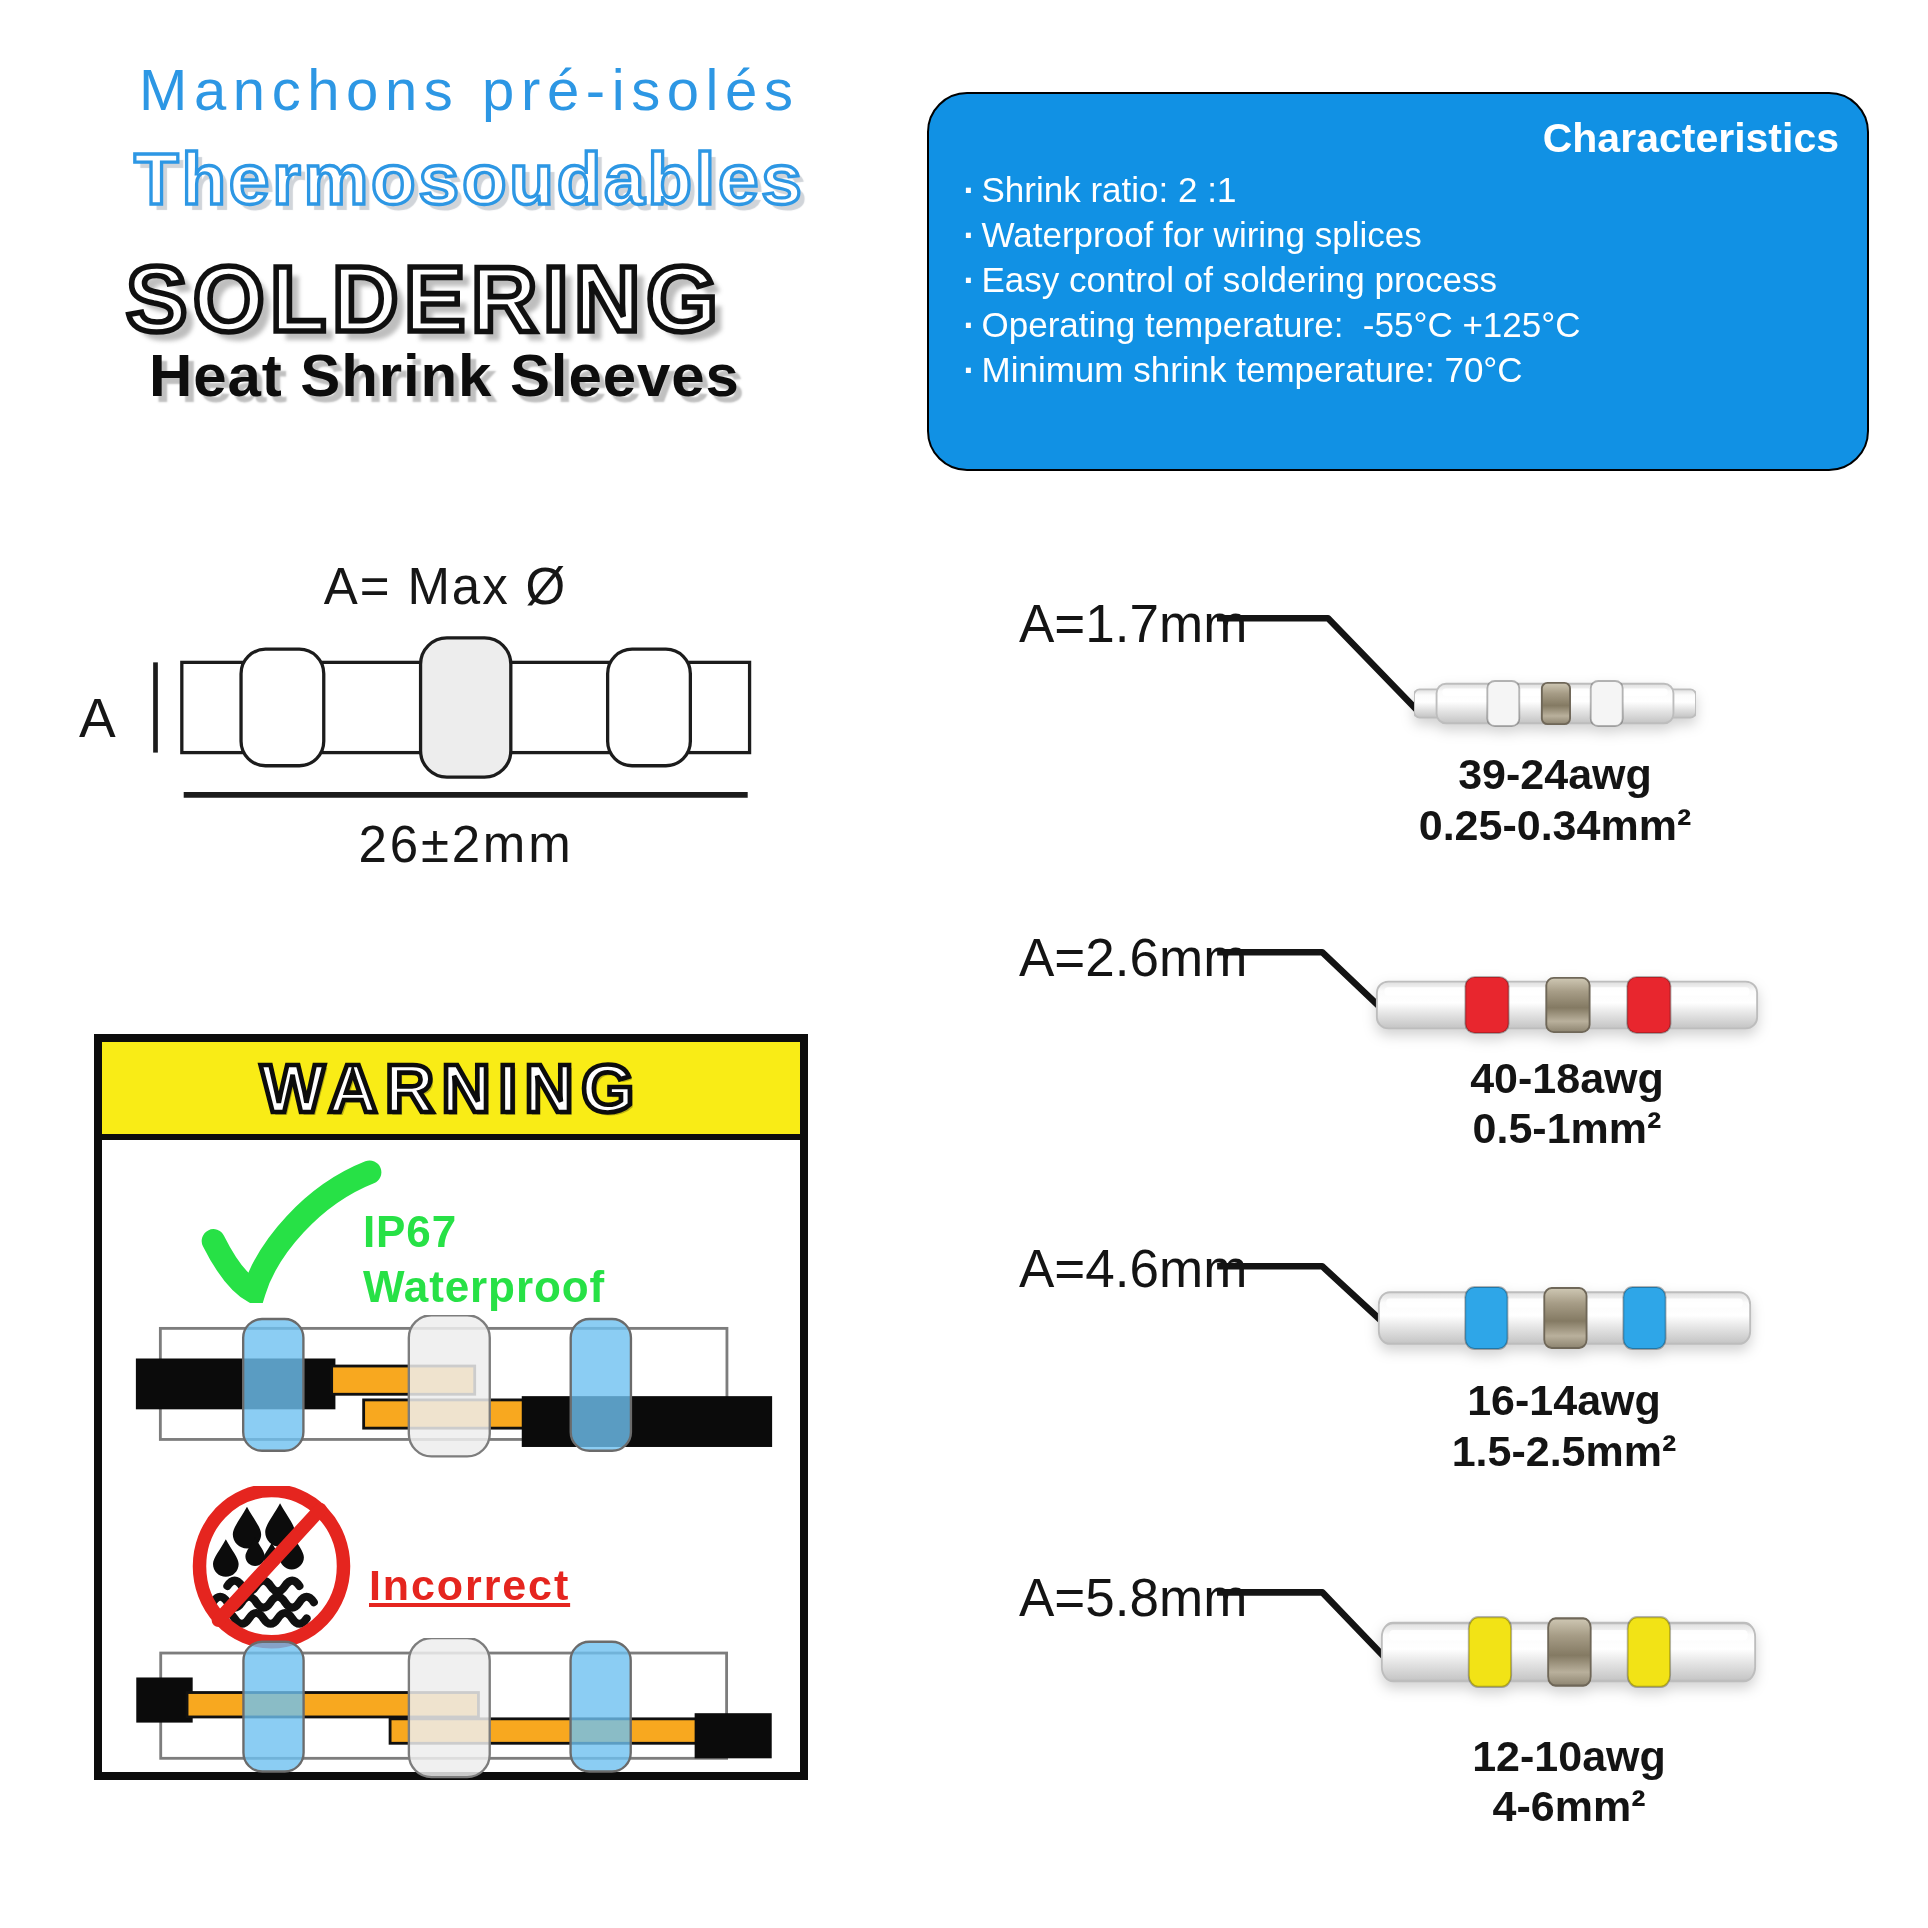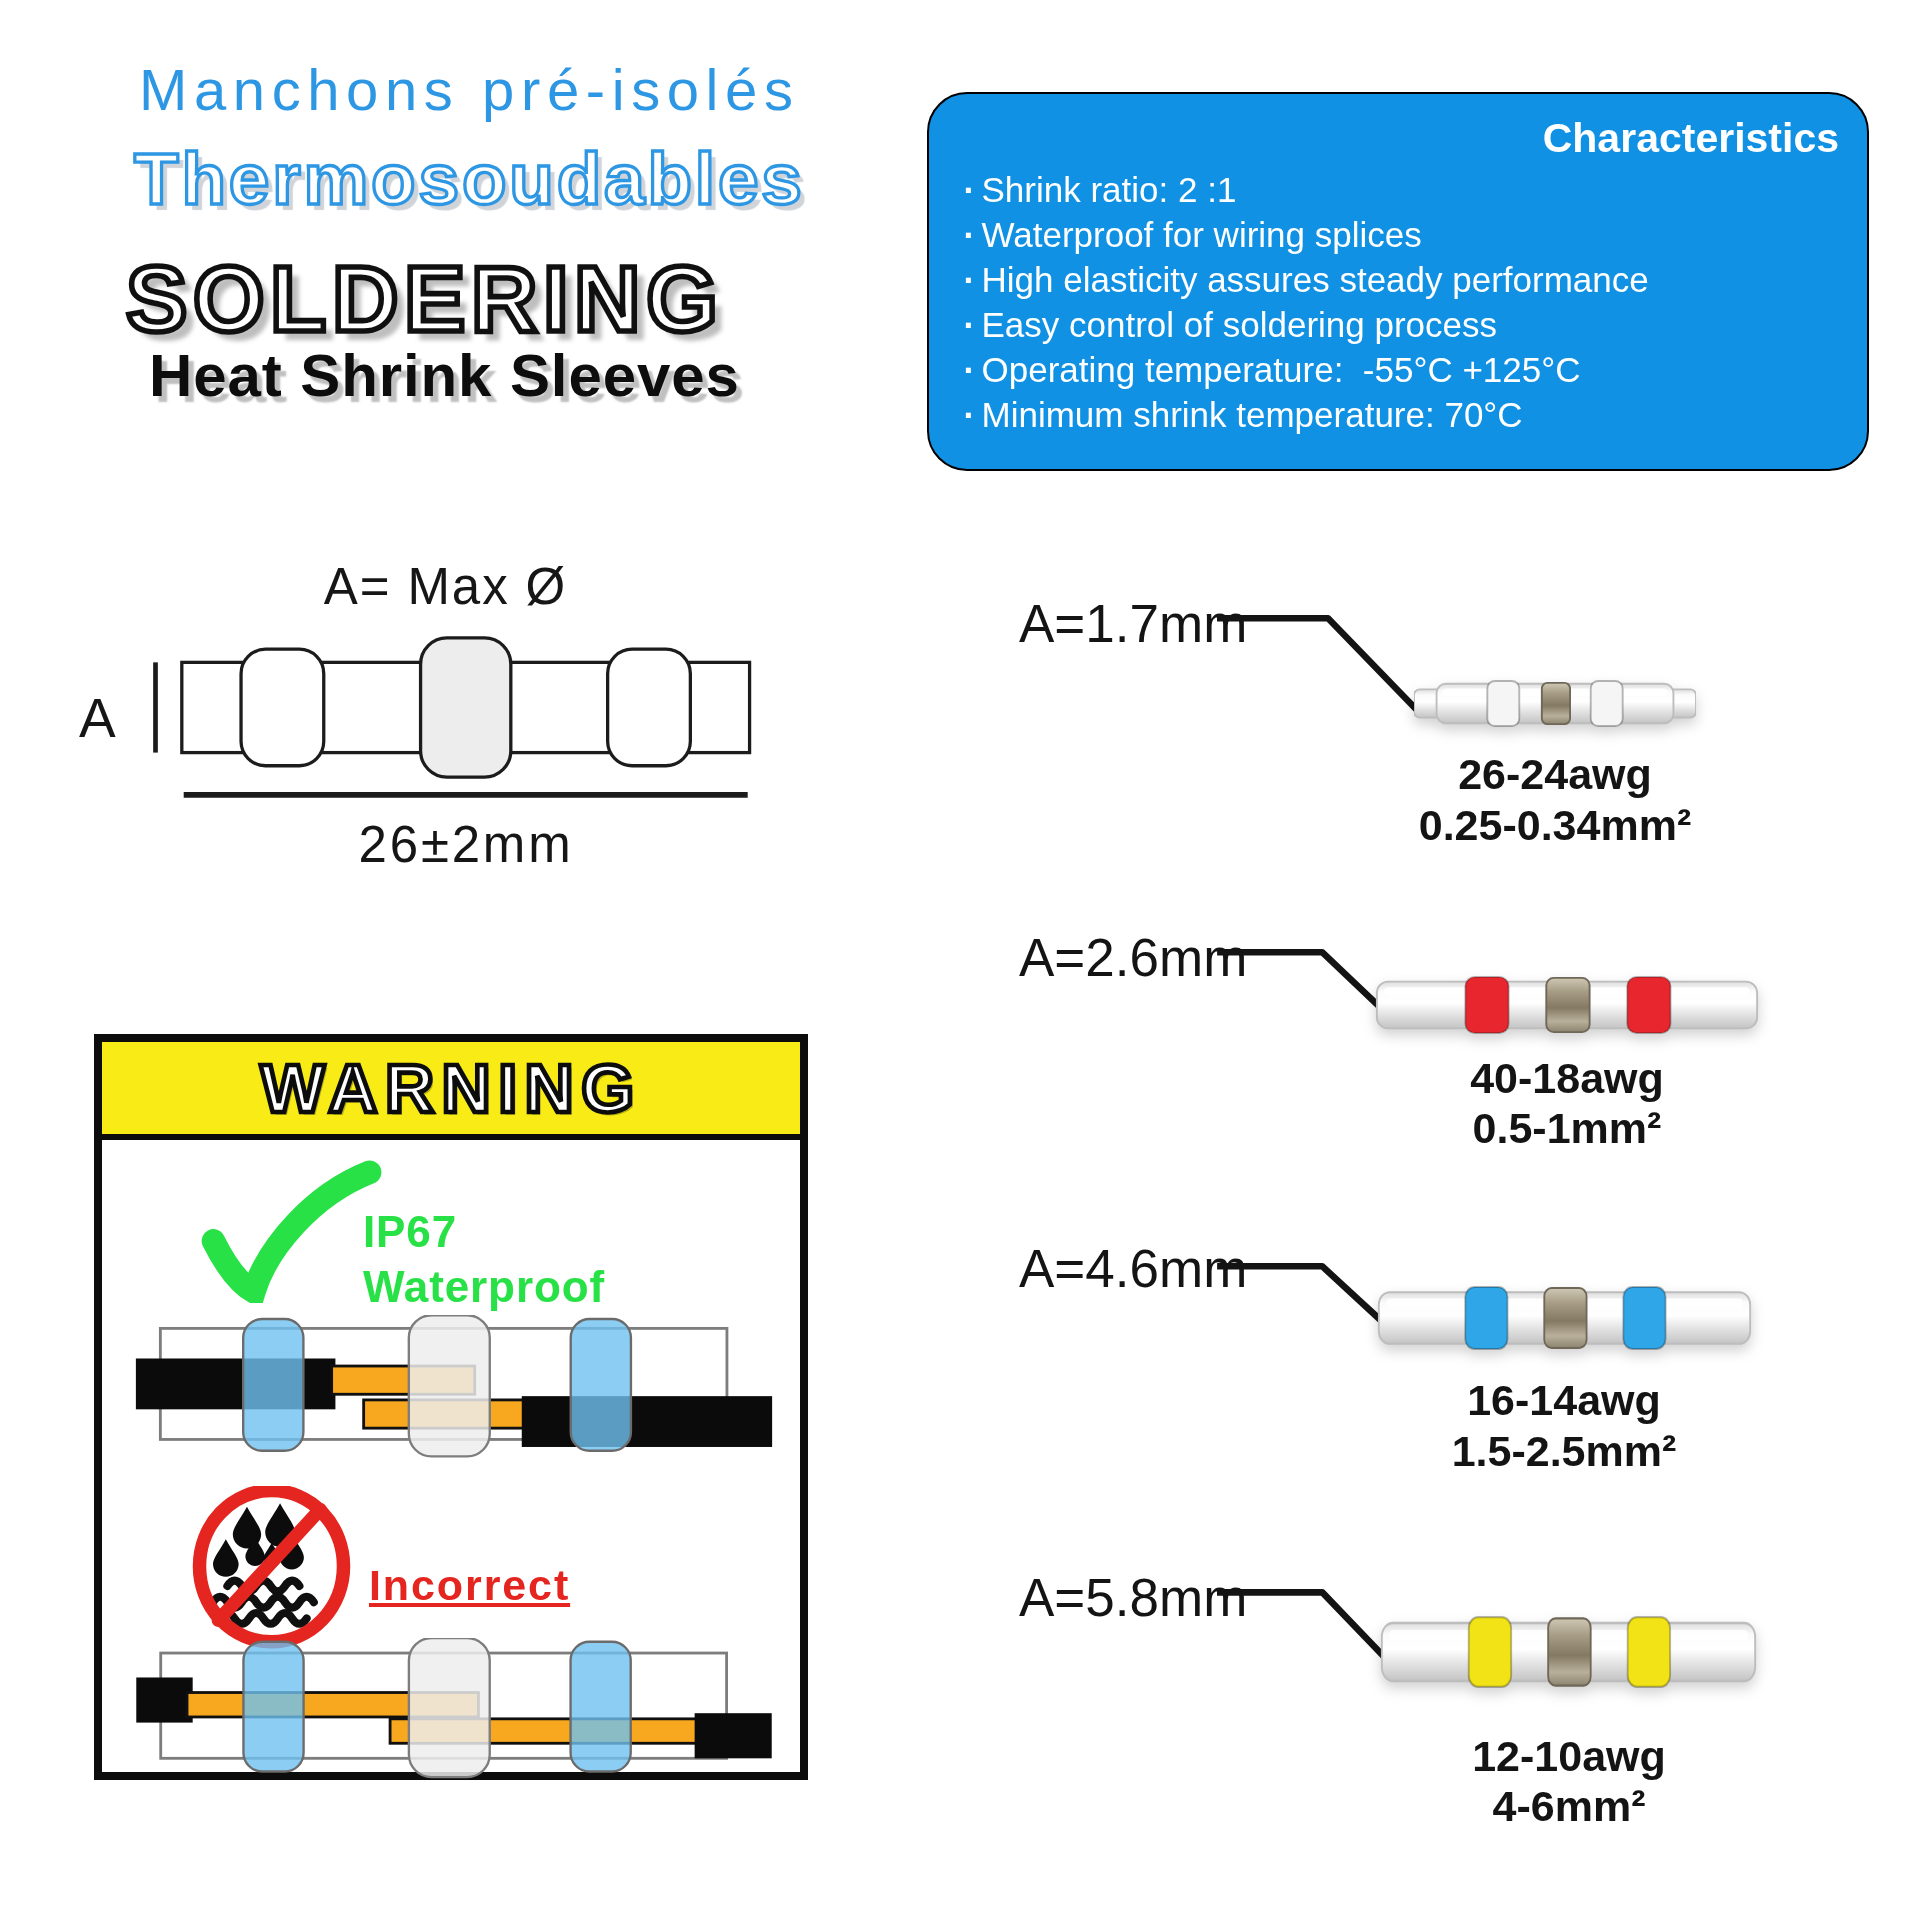--- a/index.html
+++ b/index.html
@@ -102,21 +102,20 @@
 
   <div class="abs t-fr1">Manchons pré-isolés</div>
   <div class="abs t-fr2">Thermosoudables</div>
   <div class="abs t-en1">SOLDERING</div>
   <div class="abs t-en2">Heat Shrink Sleeves</div>
 
   <div class="abs charbox">
     <div class="ttl">Characteristics</div>
     <div class="char-line"><span class="bullet">·</span><span>Shrink ratio: 2 :1</span></div>
     <div class="char-line"><span class="bullet">·</span><span>Waterproof for wiring splices</span></div>
-    <div class="char-line"><span class="bullet">·</span><span>High elasticity assures steady performance</span></div>
     <div class="char-line"><span class="bullet">·</span><span>Easy control of soldering process</span></div>
     <div class="char-line"><span class="bullet">·</span><span>Operating temperature: &nbsp;-55°C +125°C</span></div>
     <div class="char-line"><span class="bullet">·</span><span>Minimum shrink temperature: 70°C</span></div>
   </div>
 
   <div class="abs sd-title">A= Max Ø</div>
   <div class="abs sd-a">A</div>
   <svg class="abs sd-svg" width="697" height="188" viewBox="0 0 740 200">
     <line class="sdline" x1="70" y1="44" x2="70" y2="140"></line>
     <rect class="sdshape" x="98" y="44" width="604" height="96"></rect>
@@ -185,21 +184,21 @@
     </svg>
     <svg class="abs connector" style="left: 1414px; top: 680px; --ring: #f5f5f5;" width="282" height="47" viewBox="0 0 300 50" preserveAspectRatio="none">
       <rect class="tube" x="0" y="10" width="30" height="30" rx="6"></rect>
       <rect class="tube" x="270" y="10" width="30" height="30" rx="6"></rect>
       <rect class="tube" x="24" y="4" width="252" height="42" rx="10"></rect>
       <rect class="sheen" x="30" y="9" width="240" height="8" rx="4"></rect>
       <rect class="ringrect" x="78" y="1" width="34" height="48" rx="8"></rect>
       <rect class="ringrect" x="188" y="1" width="34" height="48" rx="8"></rect>
       <rect class="metal" x="136" y="3" width="30" height="44" rx="6"></rect>
     </svg>
-    <div class="abs caption" style="left:1348px;top:751px">26-24awg</div>
+    <div class="abs caption" style="left:1348px;top:751px">39-24awg</div>
     <div class="abs caption" style="left:1348px;top:802px">0.25-0.34mm²</div>
   </div>
 
   <div>
     <div class="abs p-label pl2">A=2.6mm</div>
     <svg class="abs" style="left:1217px;top:940px" width="169" height="75" viewBox="0 0 180 80">
       <polyline class="leader" points="0,13 112,13 172,70"></polyline>
     </svg>
     <svg class="abs connector" style="left: 1375px; top: 976px; --ring: #e8262e;" width="384" height="58" viewBox="0 0 408 62" preserveAspectRatio="none">
       <rect class="tube" x="2" y="6" width="404" height="50" rx="12"></rect>

